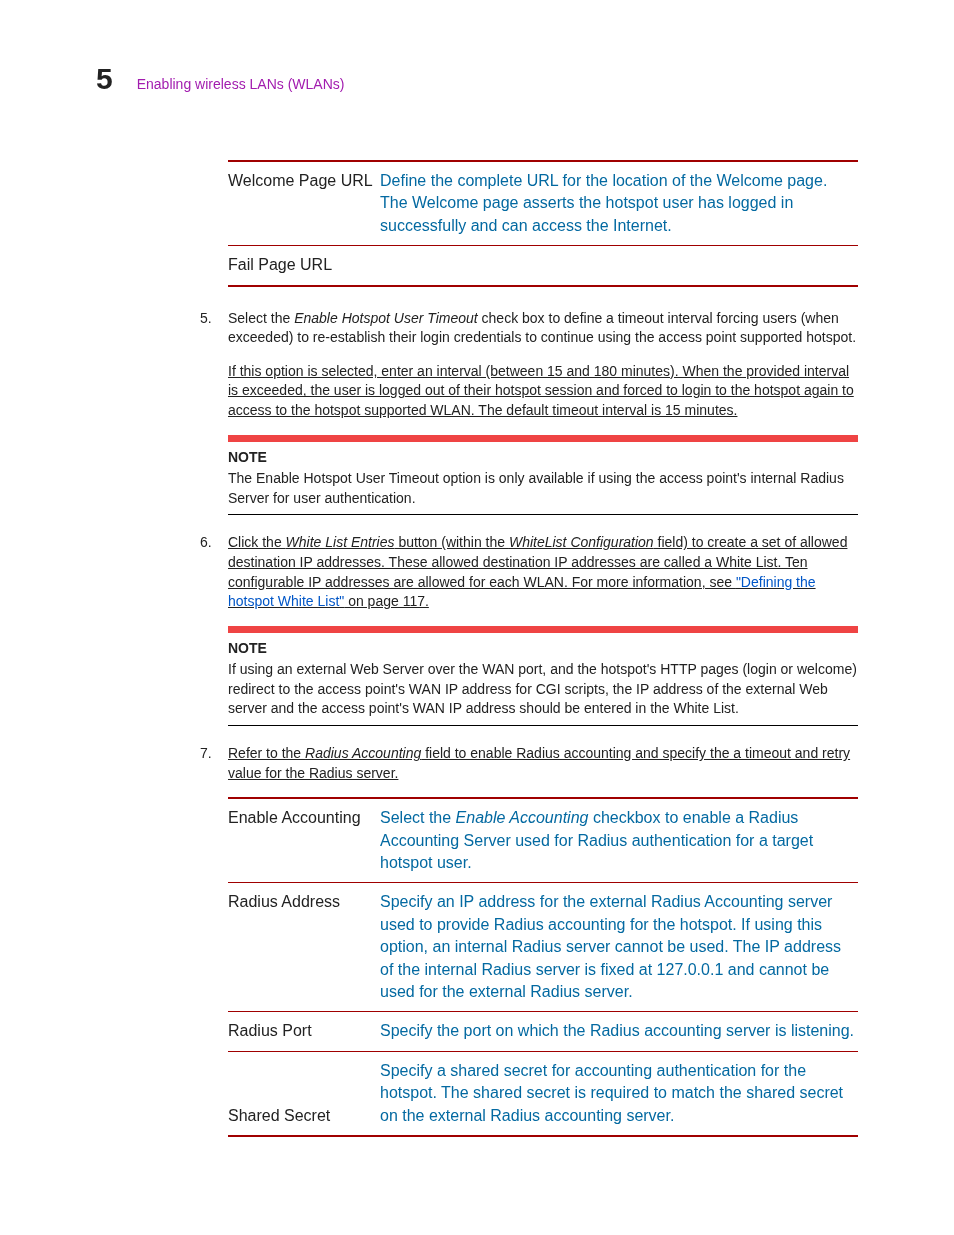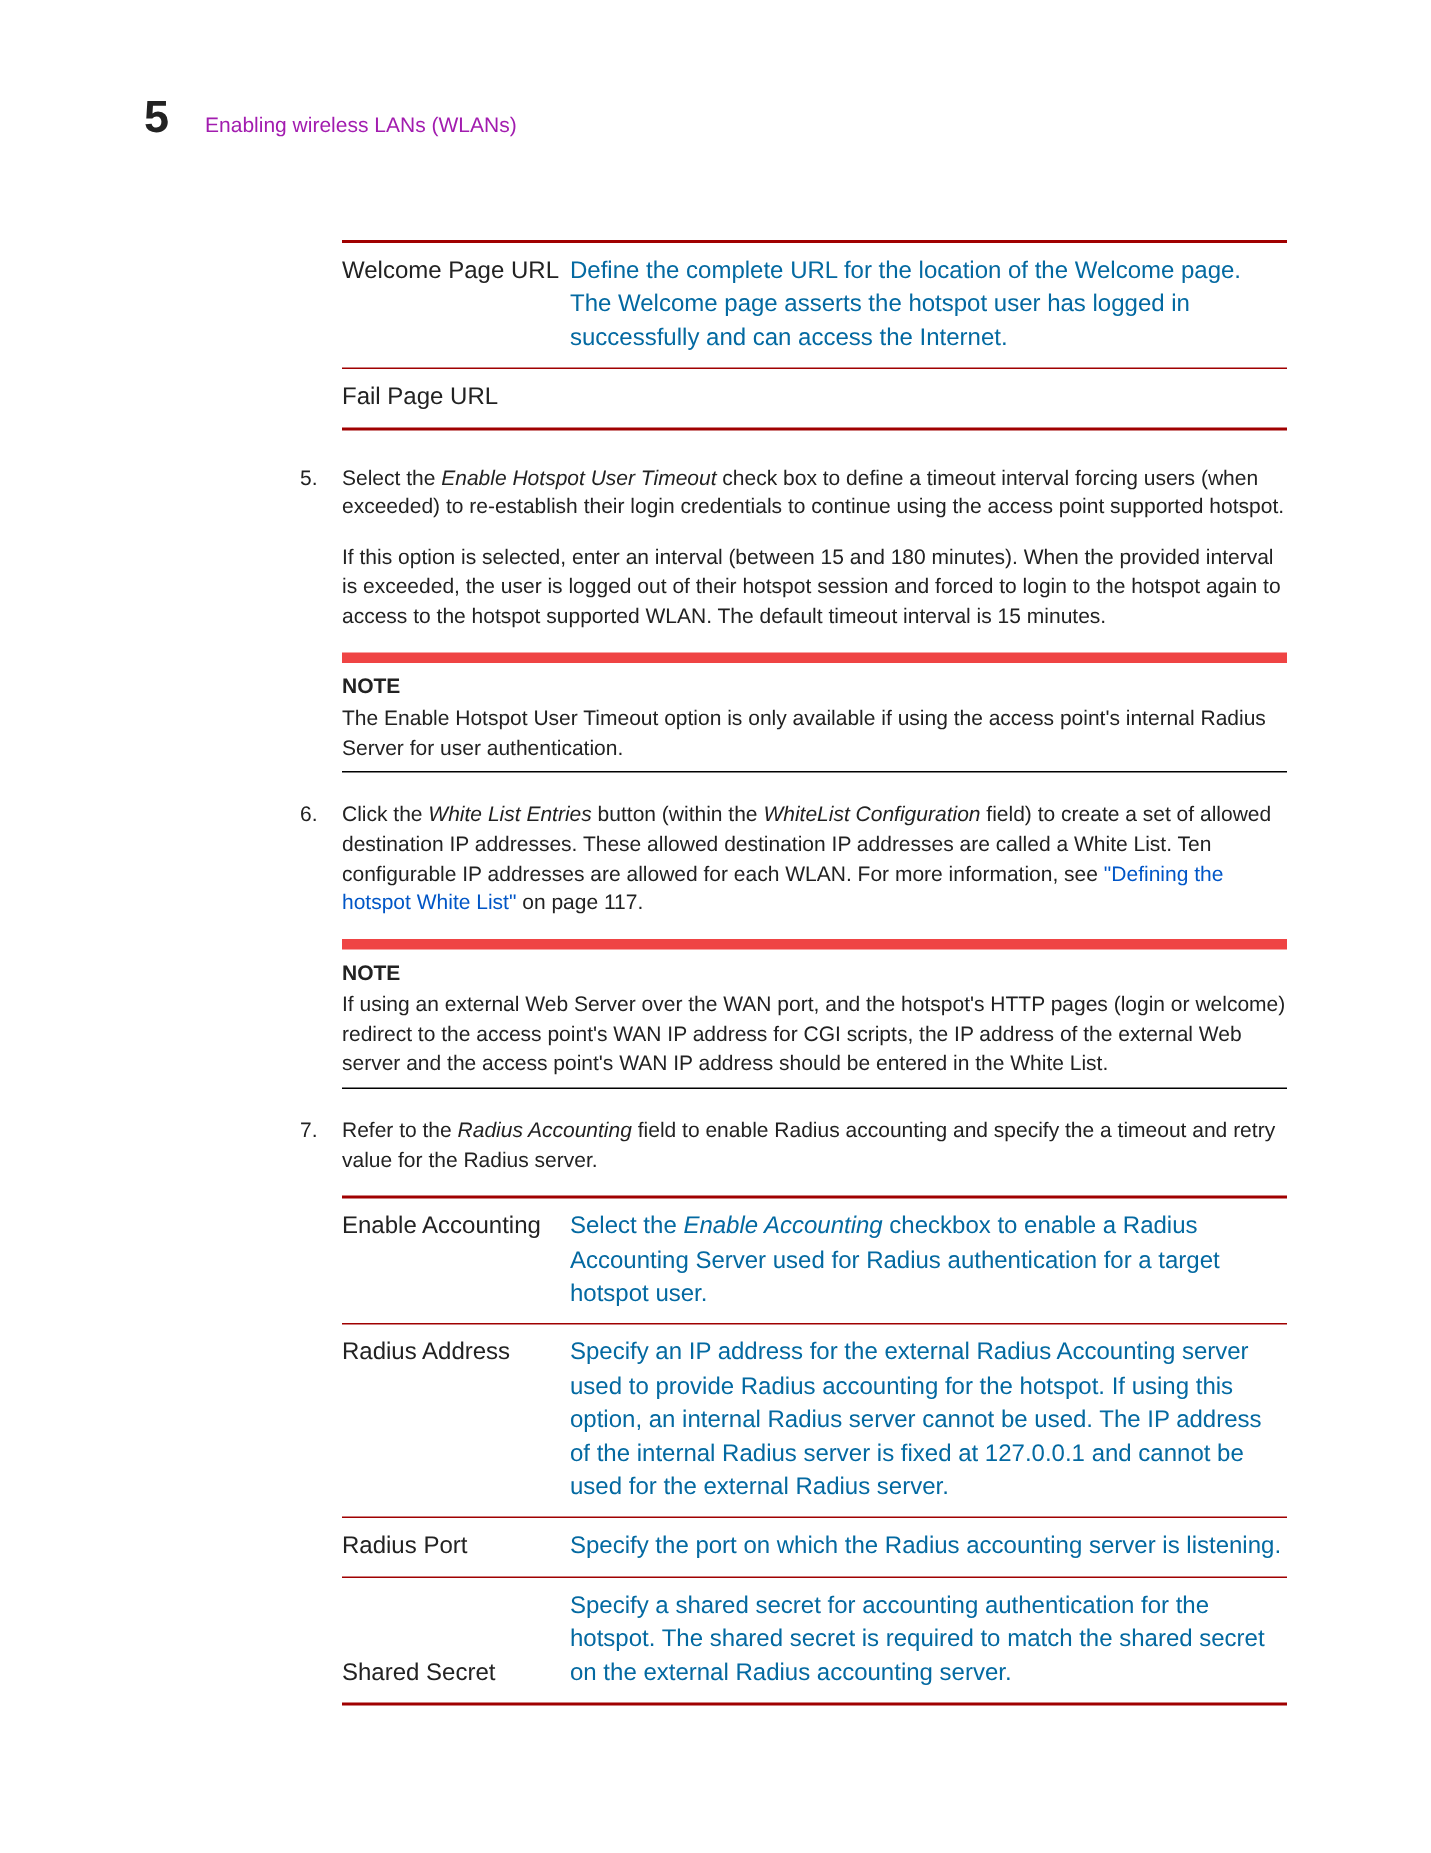--- a/index.html
+++ b/index.html
@@ -56,21 +56,21 @@
       margin-bottom: 14px;
     }
     .step-num {
       flex: 0 0 28px;
       margin-left: -28px;
     }
     .step-body {
       flex: 1;
     }
     .step-body p { margin-bottom: 14px; }
-    .step-body p:last-child { margin-bottom: 0; }
+    .step-body p:last-child { margin-bottom: 0; text-decoration: underline; }
     em { font-style: italic; }
     .note-block {
       border-top: 7px solid #ef4444;
       border-bottom: 1px solid #000;
       padding: 6px 0;
       margin-bottom: 18px;
     }
     .note-label {
       font-weight: bold;
       font-family: Arial, sans-serif;

